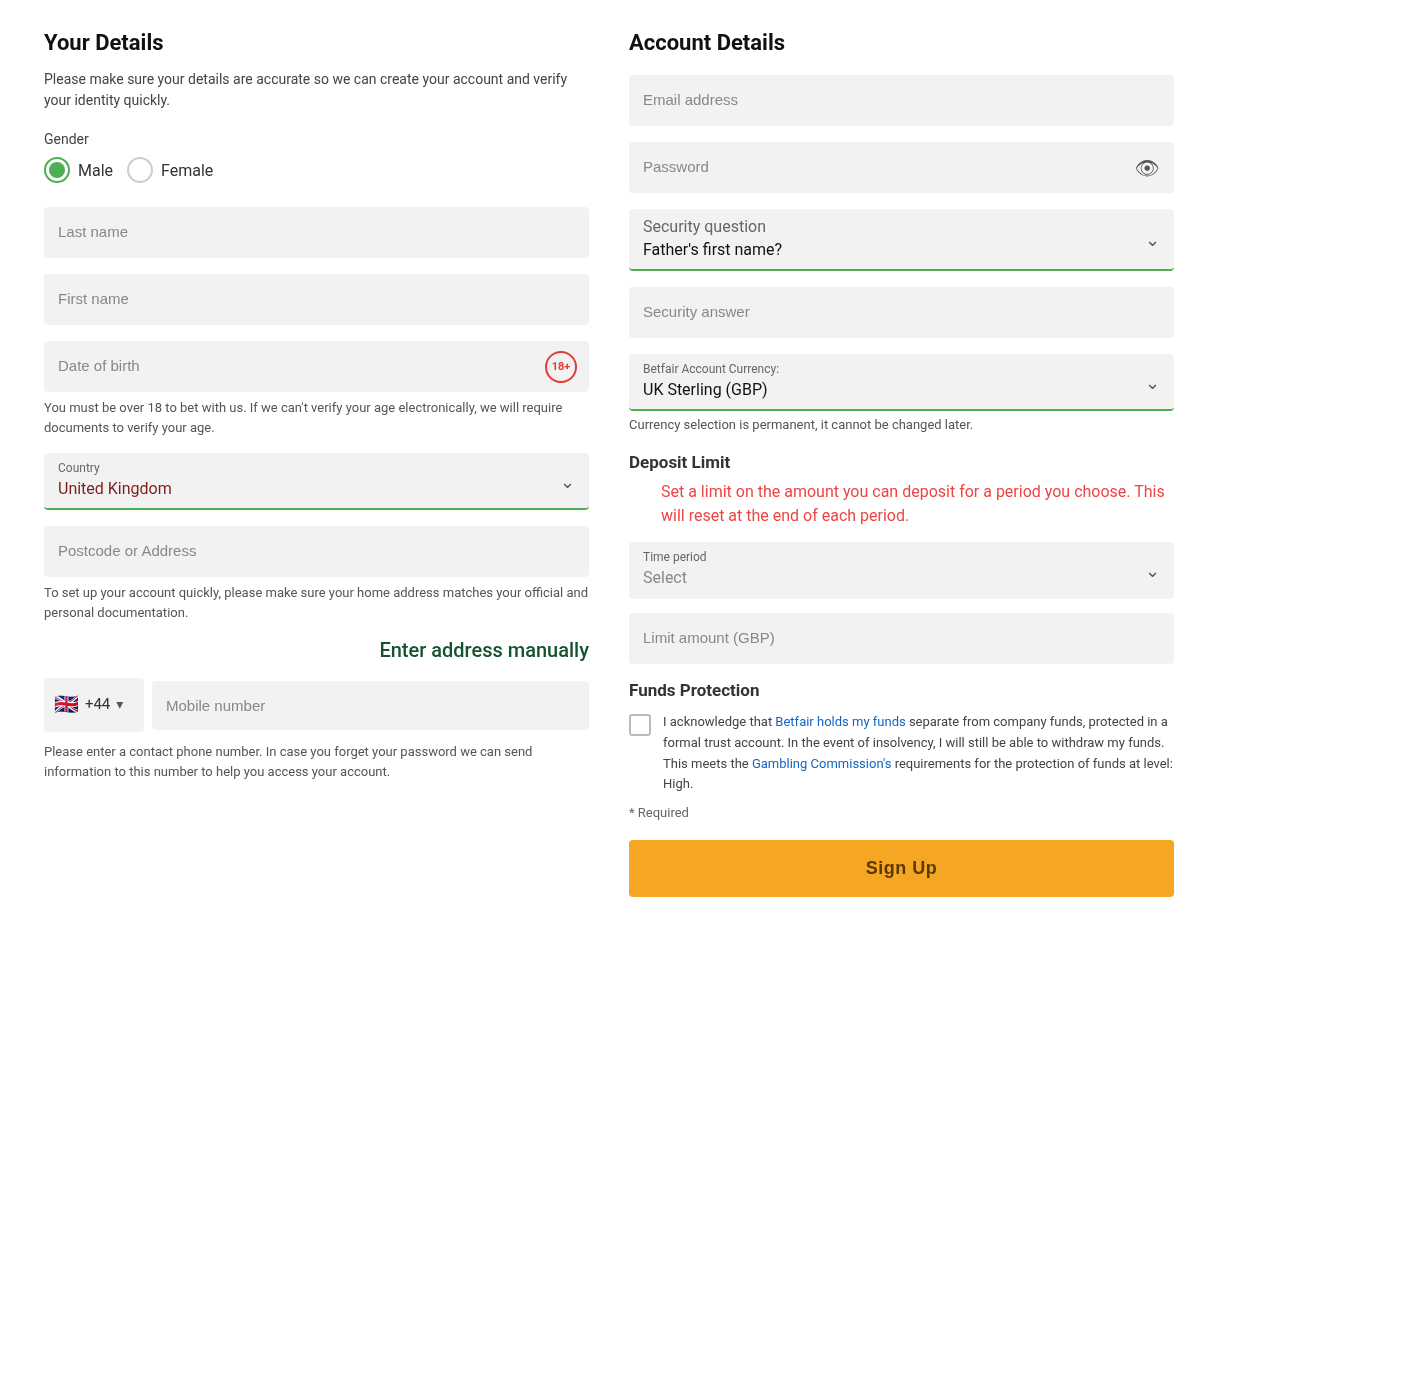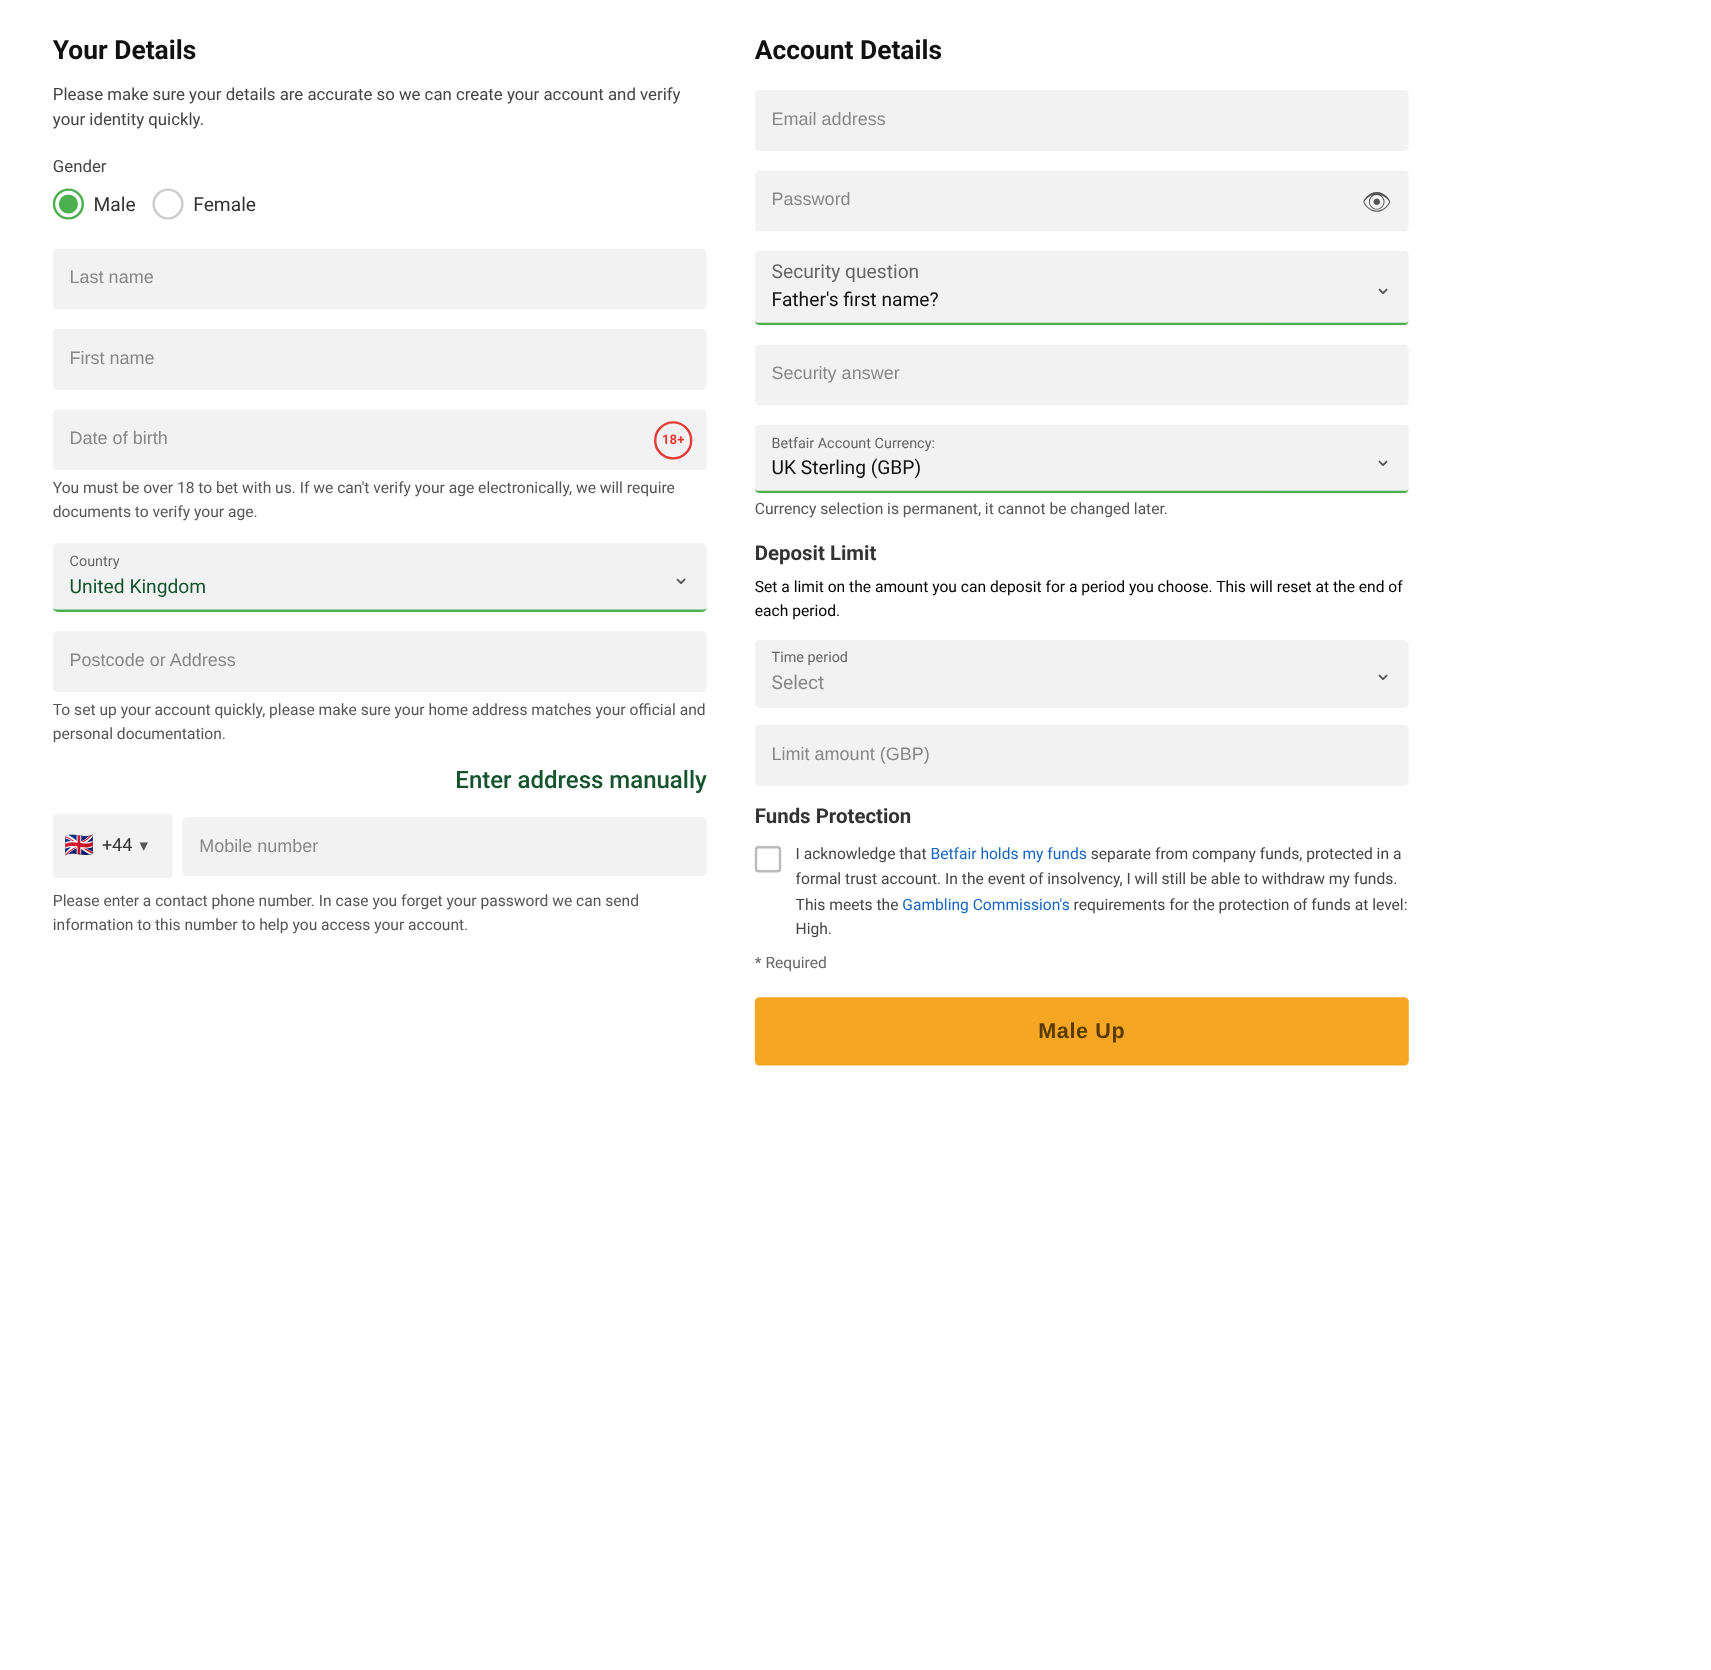--- a/index.html
+++ b/index.html
@@ -125,21 +125,21 @@
       position: relative;
     }
     .country-field .country-label {
       font-size: 12px;
       color: #666;
       padding: 8px 14px 0;
       display: block;
     }
     .country-field .country-value {
       font-size: 16px;
-      color: #14532d;
+      color: #7f1d1d;
       padding: 4px 14px 10px;
       display: block;
     }
     .chevron-down {
       position: absolute;
       right: 14px;
       top: 50%;
       transform: translateY(-50%);
       color: #555;
       font-size: 18px;
@@ -257,24 +257,25 @@
       font-size: 13px;
       color: #555;
       margin-bottom: 20px;
     }
     .deposit-limit-section h3 {
       font-size: 17px;
       font-weight: 700;
       margin-bottom: 8px;
     }
     .deposit-limit-section .dl-desc {
-      font-size: 13px;
-      color: #000000;
+      font-size: 16px;
+      color: #ef4444;
       margin-bottom: 14px;
       line-height: 1.5;
+      margin-left: 32px;
     }
     .time-period-field {
       background: #f2f2f2;
       border-radius: 4px;
       margin-bottom: 14px;
       position: relative;
       border-bottom: 2px solid transparent;
     }
     .time-period-field .tp-label {
       font-size: 12px;
@@ -454,15 +455,15 @@
       <h3>Funds Protection</h3>
       <div class="fp-checkbox-row">
         <div class="fp-checkbox"></div>
         <div class="fp-text">
           <span>I acknowledge that </span><a href="#">Betfair holds my funds</a><span> separate from company funds, protected in a formal trust account. In the event of insolvency, I will still be able to withdraw my funds. This meets the </span><a href="#">Gambling Commission's</a><span> requirements for the protection of funds at level: High.</span>
         </div>
       </div>
       <p class="required-note">* Required</p>
     </div>
 
-    <button class="signup-btn">Male Up</button>
+    <button class="signup-btn">Sign Up</button>
   </div>
 </div>
 
 </body></html>

